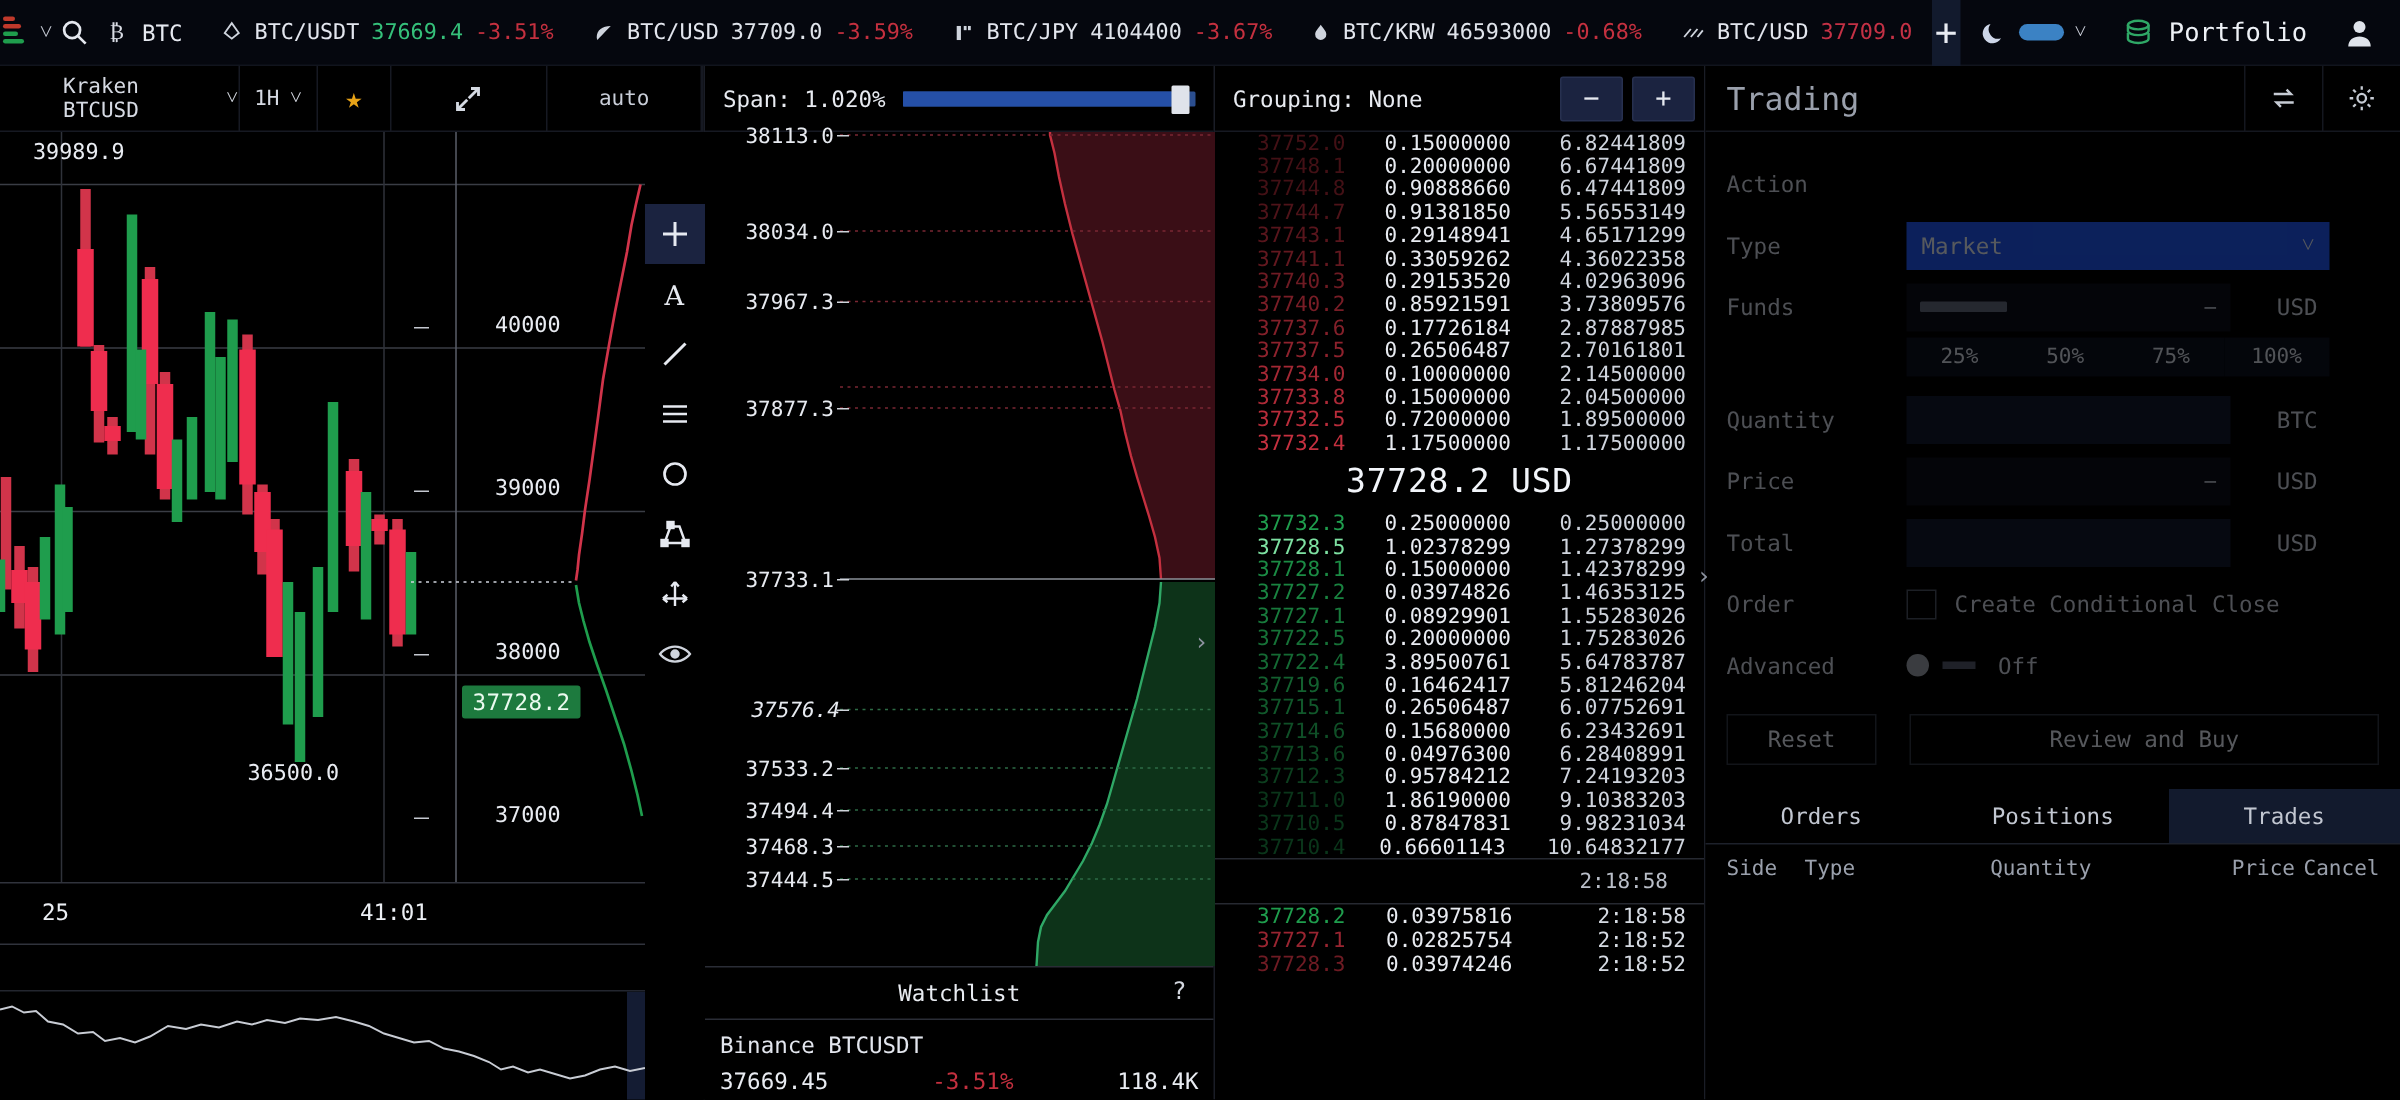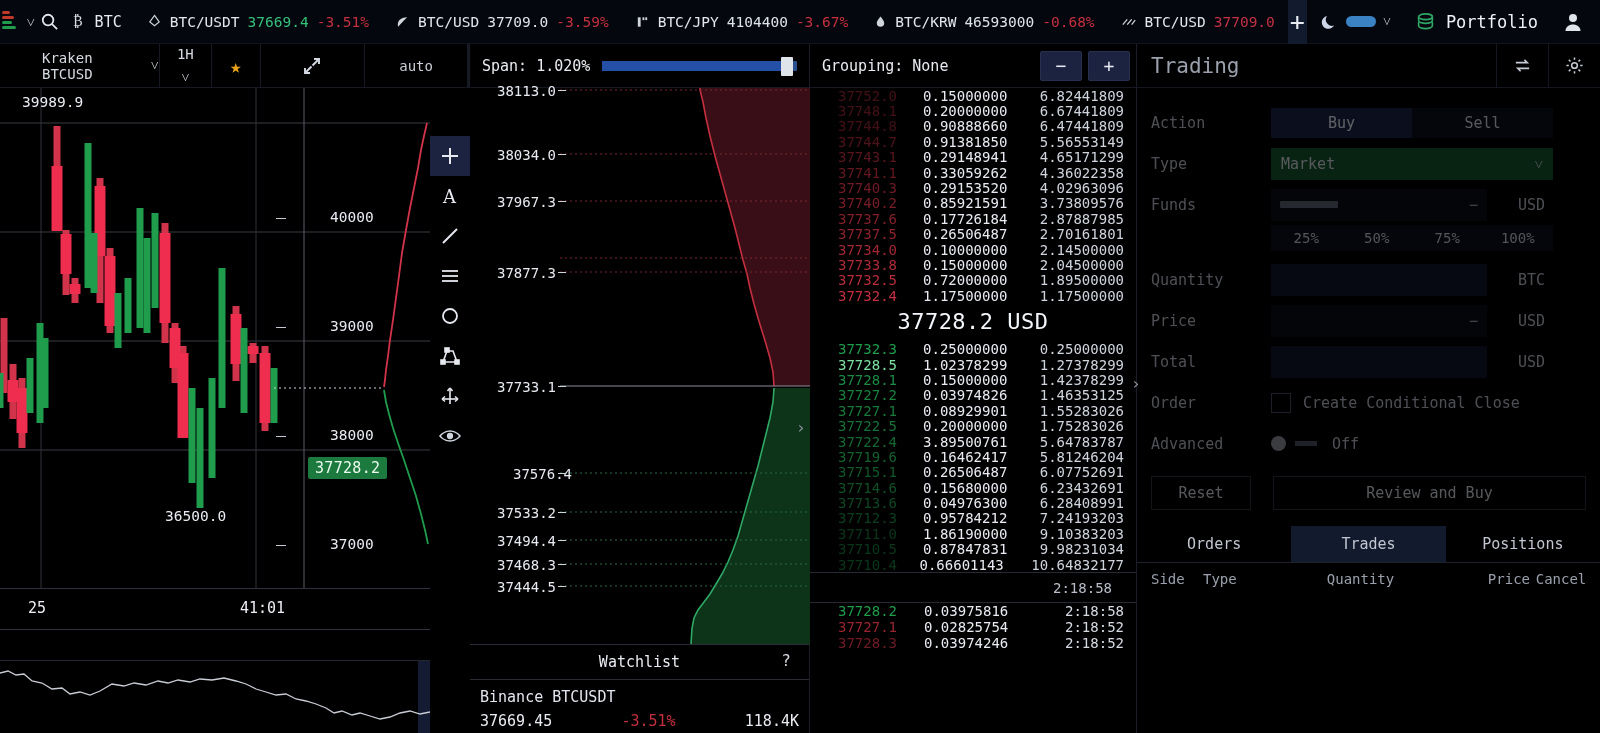--- a/index.html
+++ b/index.html
@@ -37,21 +37,21 @@
   .ic { display:inline-flex; align-items:center; justify-content:center; }
 
   
   .chart-panel { position:absolute; left:0; top:44px; width:470px; height:689px; background:#000;
                  border-right:1px solid #1a1d26; }
   .chart-toolbar { height:44px; display:flex; align-items:center;
                    border-bottom:1px solid #161922;padding-left:34px; }
   .ct-item { height:44px; display:flex; align-items:center; justify-content:center;
              color:#d6dae3; font-size:14px; border-right:1px solid #161922; gap:7px; }
   .ct-sym { width:134px; padding-left:8px; justify-content:flex-start; }
-  .ct-int { width:56px;flex-direction:column; }
+  .ct-int { width:56px; }
   .ct-star { width:52px; color:#e8a317; font-size:19px;}
   .ct-exp { width:112px; color:#c9ced8; font-size:17px;}
   .ct-auto { width:110px; color:#c9ced8; }
   .ct-rest { flex:1; }
 
   .chart-body { position:relative; width:470px; height:645px; background:#000; }
   .chart-canvas { position:absolute; left:0; top:0; width:430px; height:500px; }
   .price-axis-lbl { position:absolute; color:#e8ebf1; font-size:14.5px; }
   .tick-dash { position:absolute; width:10px; height:1px; background:#c4c8d0; }
   .last-badge { position:absolute; background:#1d7a3e; color:#eafaef; font-size:15px;
@@ -123,21 +123,21 @@
   .tp-hicon { width:52px; height:44px; display:flex; align-items:center; justify-content:center;
               border-left:1px solid #14171f; color:#c6cbd4; }
   .tp-form { padding:14px 14px 0 14px; opacity:.42; }
   .frow { display:flex; align-items:center; height:41px; }
   .flabel { width:120px; color:#b8bdc8; font-size:15px; }
   .seg { display:flex; width:282px; height:30px; }
   .seg div { flex:1; display:flex; align-items:center; justify-content:center;
              font-size:15px; color:#cdd2dc; }
   .seg .on { background:#1b2446; color:#e4e8f0; }
   .seg .off { background:#0b0f1b; }
-  .select { width:282px; height:32px; background:#14532d; display:flex; align-items:center;
+  .select { width:282px; height:32px; background:#1d4ed8; display:flex; align-items:center;
             padding:0 10px; color:#cfd4de; font-size:15px; justify-content:space-between; }
   .inp { width:216px; height:32px; background:#0a0d16; display:flex; align-items:center;
          padding:0 9px; justify-content:space-between; }
   .inp .ph { width:58px; height:7px; background:#5a6070; border-radius:1px; }
   .inp .dash { color:#9aa0ac; font-size:15px; }
   .unit { width:58px; text-align:right; color:#b8bdc8; font-size:15px; padding-left:12px;}
   .pcts { display:flex; width:282px; height:26px; margin-left:120px; }
   .pcts div { flex:1; display:flex; align-items:center; justify-content:center;
               background:#0b0f1b; color:#c1c6d0; font-size:14px; }
   .inp-blue { background:#101729; }
@@ -506,21 +506,21 @@
       <div class="depth-axis-lbl" style="left:0; top:59px;  width:86px;">38034.0</div>
       <div class="depth-tick" style="left:88px; top:66px;"></div>
       <div class="depth-axis-lbl" style="left:0; top:106px; width:86px;">37967.3</div>
       <div class="depth-tick" style="left:88px; top:113px;"></div>
       <div class="depth-axis-lbl" style="left:0; top:177px; width:86px;">37877.3</div>
       <div class="depth-tick" style="left:88px; top:184px;"></div>
 
       <div class="depth-axis-lbl" style="left:0; top:291px; width:86px;">37733.1</div>
       <div class="depth-tick" style="left:88px; top:298px;"></div>
 
-      <div class="depth-axis-lbl" style="left:16px; top:378px; width:86px;">37576.4</div>
+      <div class="depth-axis-lbl" style="left:4px; top:378px; width:86px;font-style:italic;">37576.4</div>
       <div class="depth-tick" style="left:88px; top:385px;"></div>
       <div class="depth-axis-lbl" style="left:0; top:417px; width:86px;">37533.2</div>
       <div class="depth-tick" style="left:88px; top:424px;"></div>
       <div class="depth-axis-lbl" style="left:0; top:445px; width:86px;">37494.4</div>
       <div class="depth-tick" style="left:88px; top:452px;"></div>
       <div class="depth-axis-lbl" style="left:0; top:469px; width:86px;">37468.3</div>
       <div class="depth-tick" style="left:88px; top:476px;"></div>
       <div class="depth-axis-lbl" style="left:0; top:491px; width:86px;">37444.5</div>
       <div class="depth-tick" style="left:88px; top:498px;"></div>
 
@@ -731,24 +731,20 @@
         <svg width="19" height="19" viewBox="0 0 20 20" fill="none" stroke="#c6cbd4" stroke-width="1.6">
           <circle cx="10" cy="10" r="3"></circle>
           <path d="M10 1.5v2.5M10 16v2.5M1.5 10h2.5M16 10h2.5M4 4l1.8 1.8M14.2 14.2L16 16M16 4l-1.8 1.8M5.8 14.2L4 16"></path>
         </svg>
       </div>
     </div>
 
     <div class="tp-form">
       <div class="frow">
         <div class="flabel">Action</div>
-        <div class="seg">
-          <div class="on">Buy</div>
-          <div class="off">Sell</div>
-        </div>
       </div>
 
       <div class="frow">
         <div class="flabel">Type</div>
         <div class="select">
           <span>Market</span>
           <span>˅</span>
         </div>
       </div>
 
@@ -806,22 +802,22 @@
       </div>
 
       <div class="btn-row" style="padding-left:0;padding-right:0">
         <div class="btn reset">Reset</div>
         <div class="btn review">Review and Buy</div>
       </div>
     </div>
 
     <div id="tptabs" class="tabs">
         <div class="tab">Orders</div>
+        <div class="tab">Positions</div>
         <div class="tab sel">Trades</div>
-        <div class="tab">Positions</div>
       </div>
     <div class="cols">
       <span class="a">Side</span>
       <span class="b">Type</span>
       <span class="c">Quantity</span>
       <span class="d">Price</span>
       <span class="e">Cancel</span>
     </div>
 
     <div class="collapse" style="left:-6px; top:330px;">›</div>

